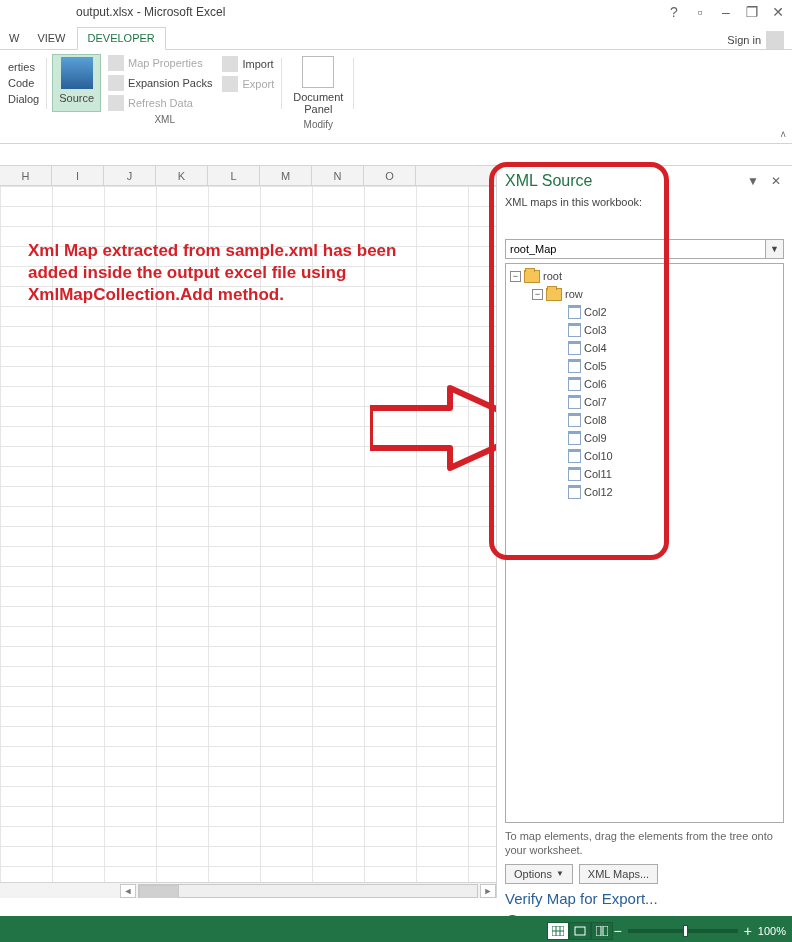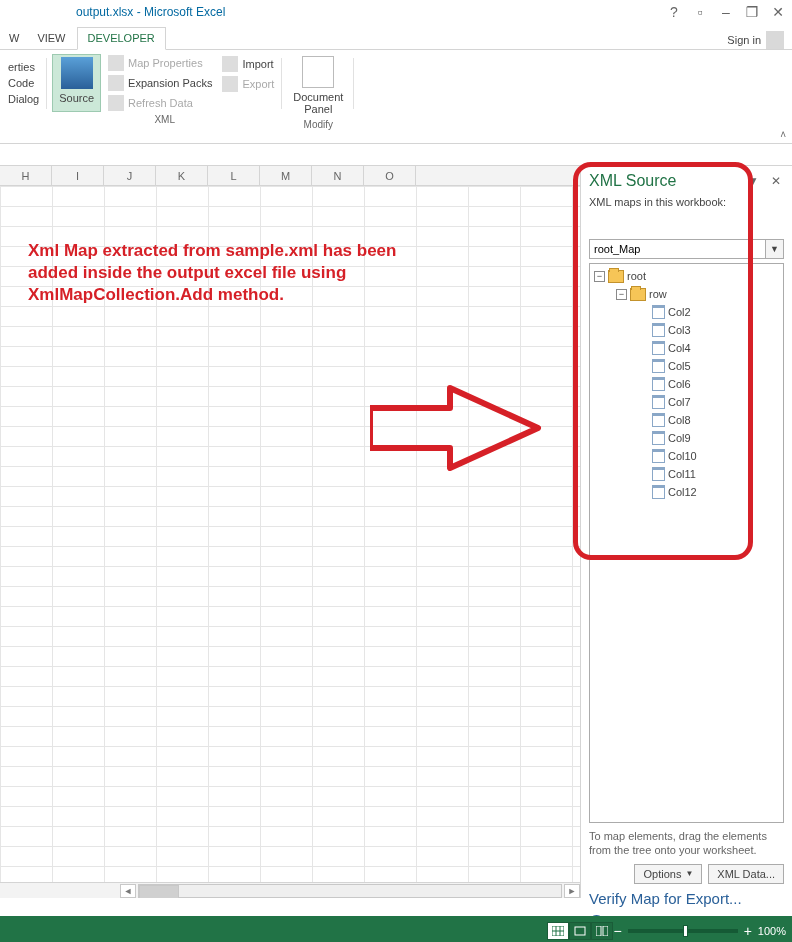--- a/index.html
+++ b/index.html
@@ -1,20 +1,20 @@
 <!DOCTYPE html>
 <html><head>
 <meta charset="utf-8">
 <style>
   * { box-sizing: border-box; font-family: "Segoe UI", Tahoma, sans-serif; }
   body { margin:0; padding:0; width:792px; height:942px; background:#fff; overflow:hidden; position:relative; font-size:11px; color:#444; }
 
   
   .titlebar { height:24px; display:flex; align-items:center; justify-content:space-between; padding:0 6px; }
-  .titlebar .title { flex:1; padding-left:70px; font-size:12px; color:#0369a1; }
+  .titlebar .title { flex:1; padding-left:70px; font-size:12px; color:#404040; }
   .titlebar .sys { display:flex; gap:10px; align-items:center; }
   .titlebar .sys span { width:16px; height:16px; display:flex; align-items:center; justify-content:center; color:#666; font-size:14px; }
 
   
   .tabsrow { height:26px; display:flex; align-items:flex-end; padding:0 6px; border-bottom:1px solid #d4d4d4; }
   .tab { padding:4px 10px 5px; font-size:11px; color:#444; border:1px solid transparent; border-bottom:none; }
   .tab.selected { border:1px solid #d4d4d4; border-bottom:1px solid #fff; margin-bottom:-1px; color:#217346; background:#fff; }
   .signin { margin-left:auto; display:flex; align-items:center; gap:5px; color:#444; padding-right:2px; }
   .avatar { width:18px; height:18px; background:#d9d9d9; }
 
@@ -57,40 +57,40 @@
   .hscroll .arrow, .hscroll .thumb, .hscroll .track { height:14px; border:1px solid #c8c8c8; background:#fff; }
   .hscroll .arrow { width:16px; display:flex; align-items:center; justify-content:center; font-size:9px; color:#777; }
   .hscroll .track { flex:1; margin:0 2px; position:relative; background:#efefef; }
   .hscroll .thumb { position:absolute; left:0; top:0; bottom:0; width:40px; background:#d0d0d0; }
 
   
   .overlay-text { position:absolute; top:74px; left:28px; width:400px; color:#d62027; font-weight:bold; font-size:17px; line-height:1.3; }
   .arrow-svg { position:absolute; top:218px; left:370px; }
 
   
-  .taskpane { width:212px; border-left:1px solid #d4d4d4; background:#fff; padding:6px 8px 4px; display:flex; flex-direction:column; position:relative; }
+  .taskpane { width:296px; border-left:1px solid #d4d4d4; background:#fff; padding:6px 8px 4px; display:flex; flex-direction:column; position:relative; }
   .tp-header { display:flex; align-items:center; gap:6px; }
   .tp-title { color:#217346; font-size:16px; flex:1; }
   .tp-caret, .tp-close { color:#666; font-size:12px; padding:0 3px; }
   .tp-sub { margin:6px 0 3px; font-size:11px; color:#444; }
   .tp-combo { display:flex;margin-top:28px; }
   .tp-combo input { flex:1; border:1px solid #ababab; height:20px; padding:0 4px; font-size:11px; }
   .tp-combo .dd { width:18px; height:20px; border:1px solid #ababab; border-left:none; display:flex; align-items:center; justify-content:center; font-size:9px; background:#f4f4f4; }
   .tree-box { border:1px solid #ababab; margin-top:4px; flex:0 0 560px; padding:3px 4px; overflow:auto; background:#fff; font-size:11px;}
   .tree-row { display:flex; align-items:center; gap:3px; height:18px; }
   .tree-row .tgl { width:11px; height:11px; border:1px solid #8a8a8a; display:flex; align-items:center; justify-content:center; font-size:9px; background:#fff; cursor:default; }
   .tree-row .folder { width:16px; height:13px; background:#f6c557; border:1px solid #c3922c; position:relative; }
   .tree-row .folder::before { content:""; position:absolute; top:-3px; left:0; width:8px; height:3px; background:#f6c557; border:1px solid #c3922c; border-bottom:none; }
   .tree-row .doc { width:13px; height:14px; background:#fff; border:1px solid #8aa7c7; border-top:3px solid #8aa7c7; }
   .tree-row.l1 { padding-left:0; }
   .tree-row.l2 { padding-left:22px; }
   .tree-row.l3 { padding-left:58px; }
   .hint { font-size:11px; color:#666; margin:6px 0 6px; line-height:1.3; }
   .tp-btn { border:1px solid #ababab; background:#f4f4f4; padding:3px 8px; font-size:11px; display:flex; align-items:center; gap:4px; }
-  .tp-btns { display:flex; gap:6px;justify-content:flex-end; }
+  .tp-btns { display:flex; gap:6px; }
   .link { color:#2a6099; font-size:15px; margin-top:6px; }
   .link2 { color:#2a6099; font-size:11px; margin-top:8px; display:flex; align-items:center; gap:6px; }
   .circ-q { width:15px; height:15px; border-radius:50%; background:#2a6099; color:#fff; display:flex; align-items:center; justify-content:center; font-size:10px; }
 
   
   .red-rect { position:absolute; border:5px solid #d62027; border-radius:18px; pointer-events:none; }
   .red-rect.panebox { top:-4px; left:-8px; width:180px; height:398px; }
 
   
   .statusbar { height:22px; background:#217346; color:#fff; display:flex; align-items:center; padding:0 6px; font-size:11px; position:absolute; bottom:0; left:0; right:0;}
@@ -305,21 +305,21 @@
     </div>
 
     <div class="hint">To map elements, drag the elements from the tree onto your worksheet.</div>
 
     <div class="tp-btns">
       <div class="tp-btn">
           <span>Options</span>
           <span style="font-size:8px;">▼</span>
         </div>
       <div class="tp-btn">
-          <span>XML Data...</span>
+          <span>XML Maps...</span>
         </div>
     </div>
 
     <div class="link">Verify Map for Export...</div>
     <div class="link2">
       <span class="circ-q">?</span>
       <span>Tips for mapping XML</span>
     </div>
   </div>
 </div>

